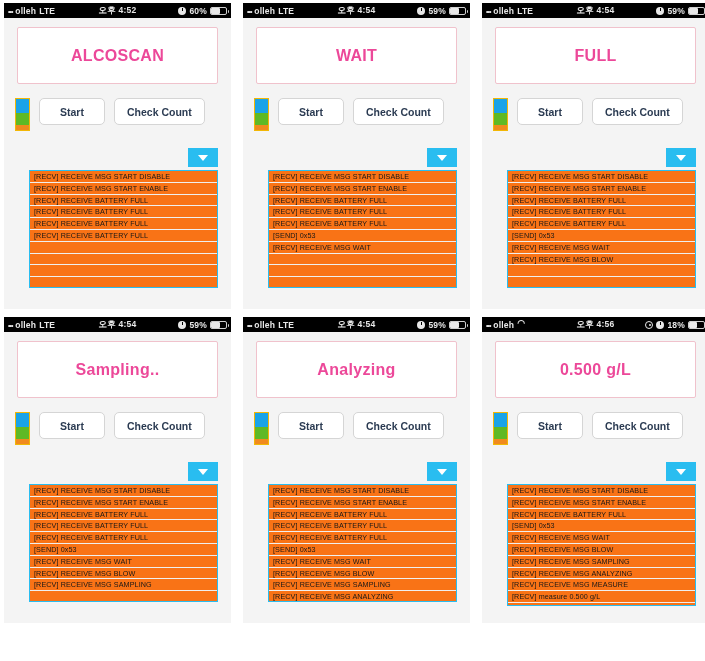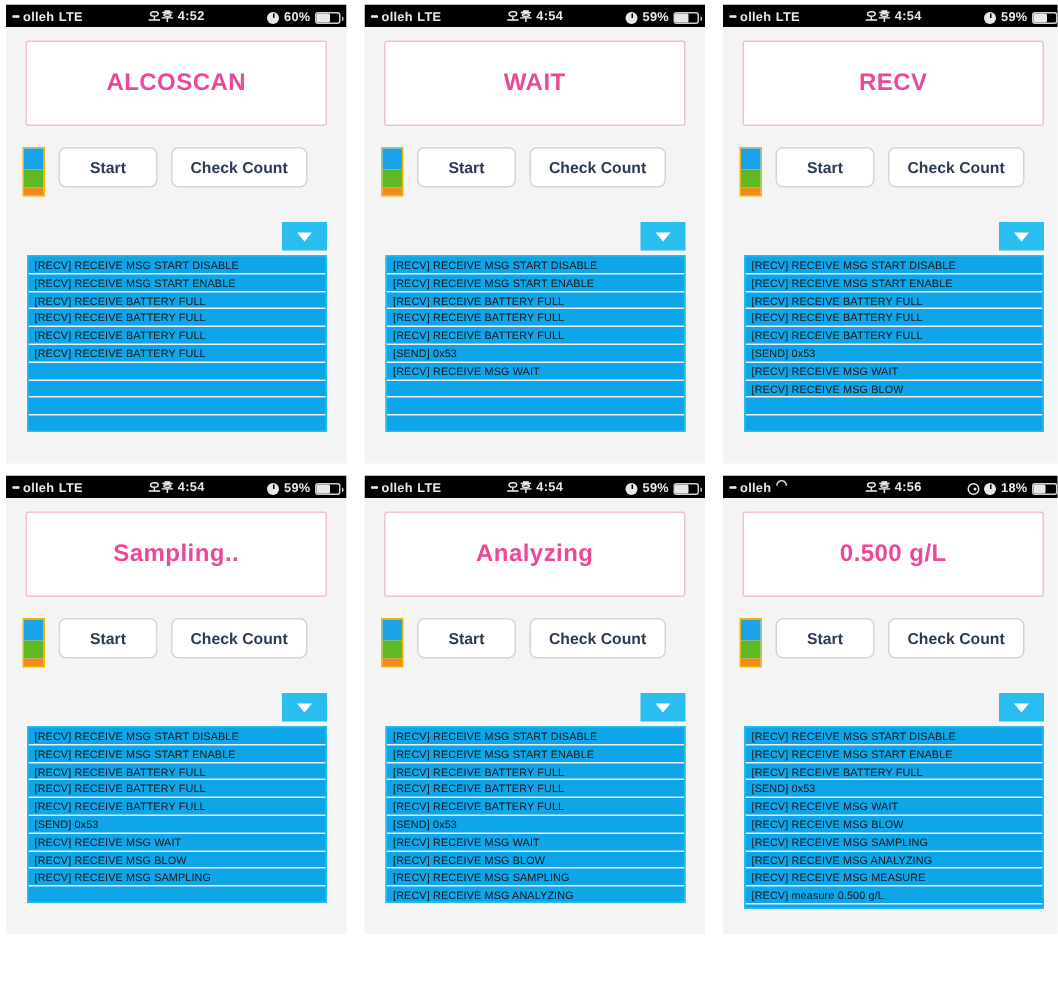--- a/index.html
+++ b/index.html
@@ -47,21 +47,21 @@
     position: absolute;
     left: 0; right: 0;
     text-align: center;
     font-size: 8.5px;
     font-weight: bold;
     pointer-events: none;
   }
   .sb-right {
     margin-left: auto;
     display: flex;
-    align-items: flex-end;
+    align-items: center;
     gap: 3px;
     position: relative;
     z-index: 2;
   }
   .dots {
     display: inline-block;
     letter-spacing: -1px;
     font-size: 7px;
     transform: translateY(1px);
   }
@@ -176,23 +176,23 @@
   }
   .tri-down {
     width: 0; height: 0;
     border-left: 5px solid transparent;
     border-right: 5px solid transparent;
     border-top: 6px solid #ffffff;
   }
 
   
   .log-box {
-    margin: 3px 4px 0 5px;
+    margin: 3px 4px 0 16px;
     border: 1.5px solid #29bdf0;
-    background: #0ea5e9;
+    background: #f97316;
     height: 118px;
     overflow: hidden;
   }
   .log-line {
     height: 11.8px;
     line-height: 11.8px;
     font-size: 7.2px;
     color: #171717;
     padding-left: 4px;
     border-bottom: 1px solid #efefef;
@@ -316,21 +316,21 @@
         <div class="sb-right">
           <span class="alarm-ico"></span>
           <span>59%</span>
           <span class="batt">
             <i style="width: 59%;"></i>
           </span>
         </div>
       </div>
       <div class="screen">
         <div class="display-box">
-          <div class="display-text">RECV</div>
+          <div class="display-text">FULL</div>
         </div>
         <div class="controls">
           <div class="logo-bars">
             <span class="bar-blue"></span>
             <span class="bar-green"></span>
             <span class="bar-orange"></span>
           </div>
           <button class="btn btn-start">Start</button>
           <button class="btn btn-check">Check Count</button>
         </div>

